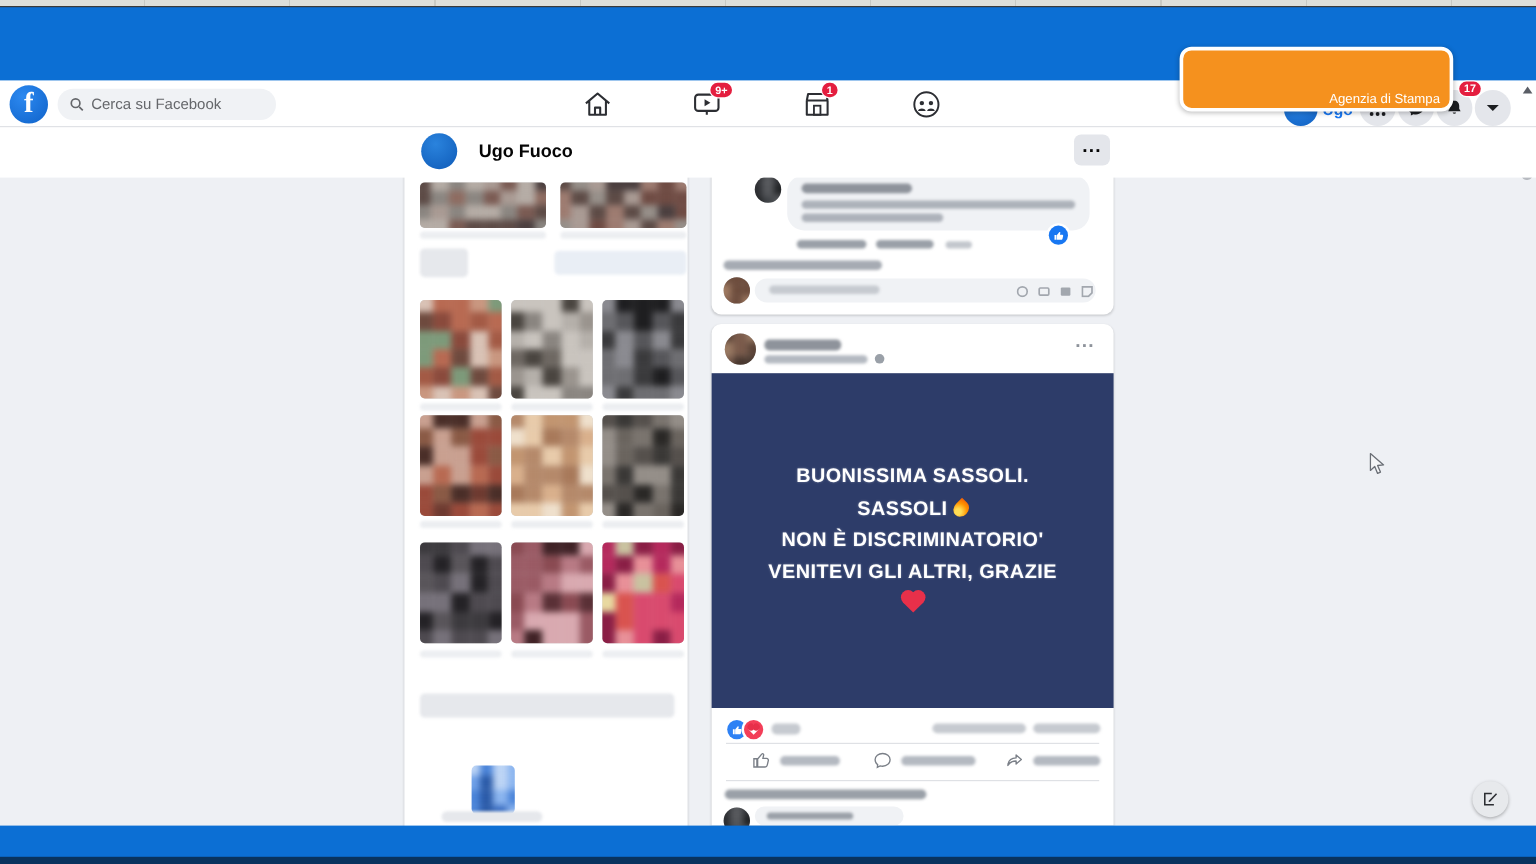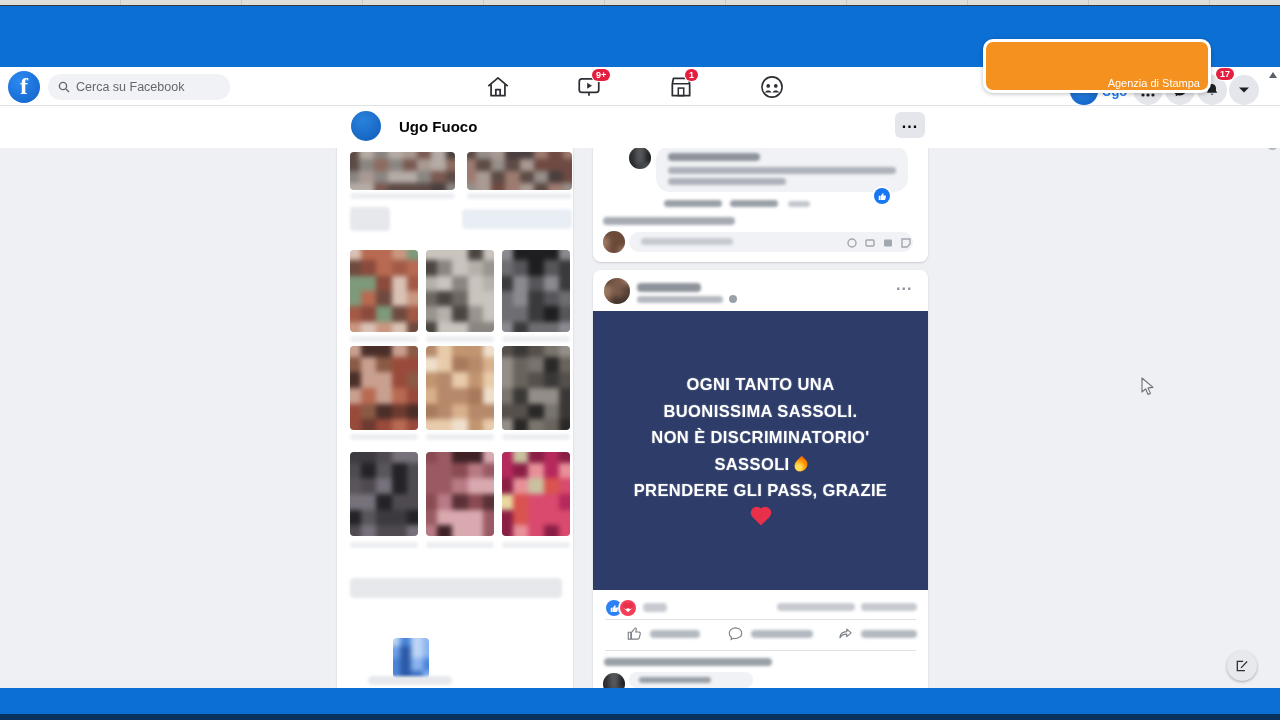--- a/index.html
+++ b/index.html
@@ -640,25 +640,24 @@
         <div style="background: rgb(70, 53, 44);"></div>
       </div>
     </div>
   <div class="abs ph" style="left:637px;top:283px;width:64px;height:9px;background:#8e939b"></div>
   <div class="abs ph" style="left:637px;top:296px;width:86px;height:7px;background:#b4b9c1"></div>
   <div class="abs" style="left:729px;top:295px;width:8px;height:8px;border-radius:50%;background:#9aa0a8;filter:blur(.5px)"></div>
   <div class="abs" style="left:896px;top:276px;color:#8e939b;font-weight:bold;letter-spacing:1px">...</div>
 
   <div class="abs post-image">
     <div>
-        <div class="img-line">OGNI TANTO UNA</div>
         <div class="img-line">BUONISSIMA SASSOLI.</div>
+        <div class="img-line">SASSOLI<span class="flame"></span></div>
         <div class="img-line">NON È DISCRIMINATORIO'</div>
-        <div class="img-line">SASSOLI<span class="flame"></span></div>
-        <div class="img-line">PRENDERE GLI PASS, GRAZIE</div>
+        <div class="img-line">VENITEVI GLI ALTRI, GRAZIE</div>
         <div class="img-line"><span class="heart"></span></div>
       </div>
   </div>
 
   <div class="abs react-circle" style="left:606px;top:600px;background:#2e81f4">
     <svg width="9" height="9" viewBox="0 0 24 24">
       <path d="M2 10 h4 v11 H2 Z M7 21 h10 c1.5 0 2.5-1 2.8-2.4 l1.4-6 C21.6 11 20.5 9.6 19 9.6 h-5 l1-4.4 C15.3 3.5 13.5 2.6 12.4 4 L7 10.5 Z" fill="#fff"></path>
     </svg>
   </div>
   <div class="abs react-circle" style="left:620px;top:600px;background:#f33e58">

